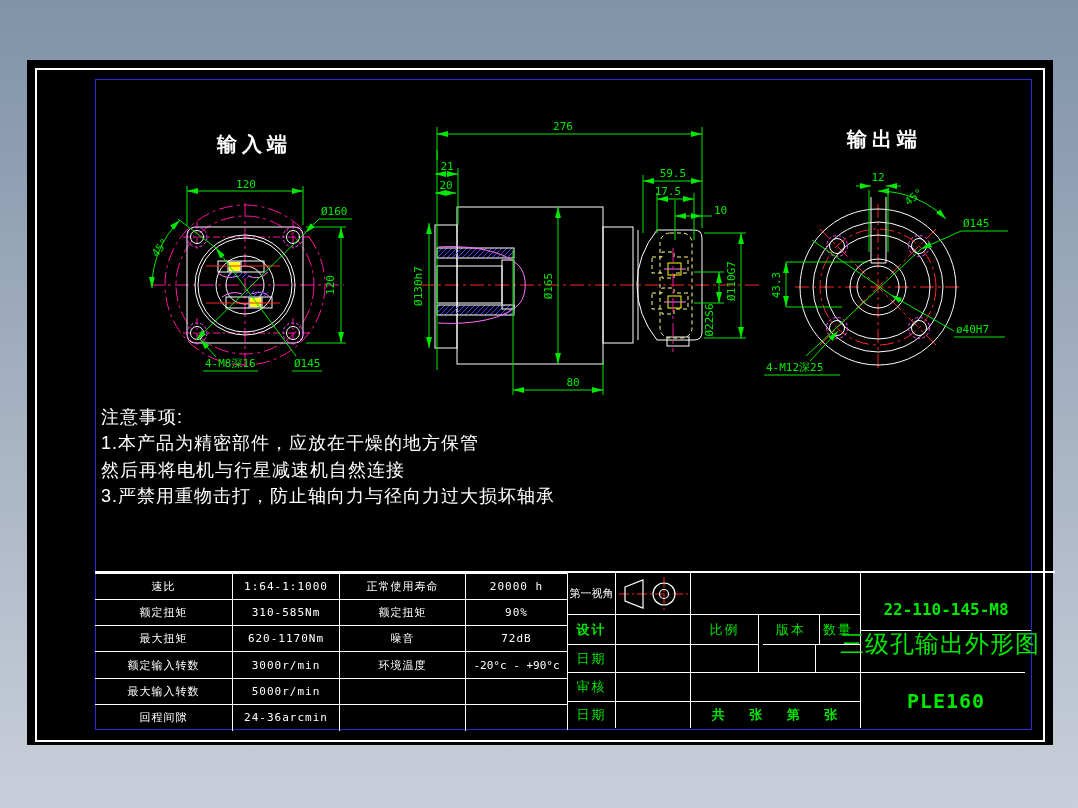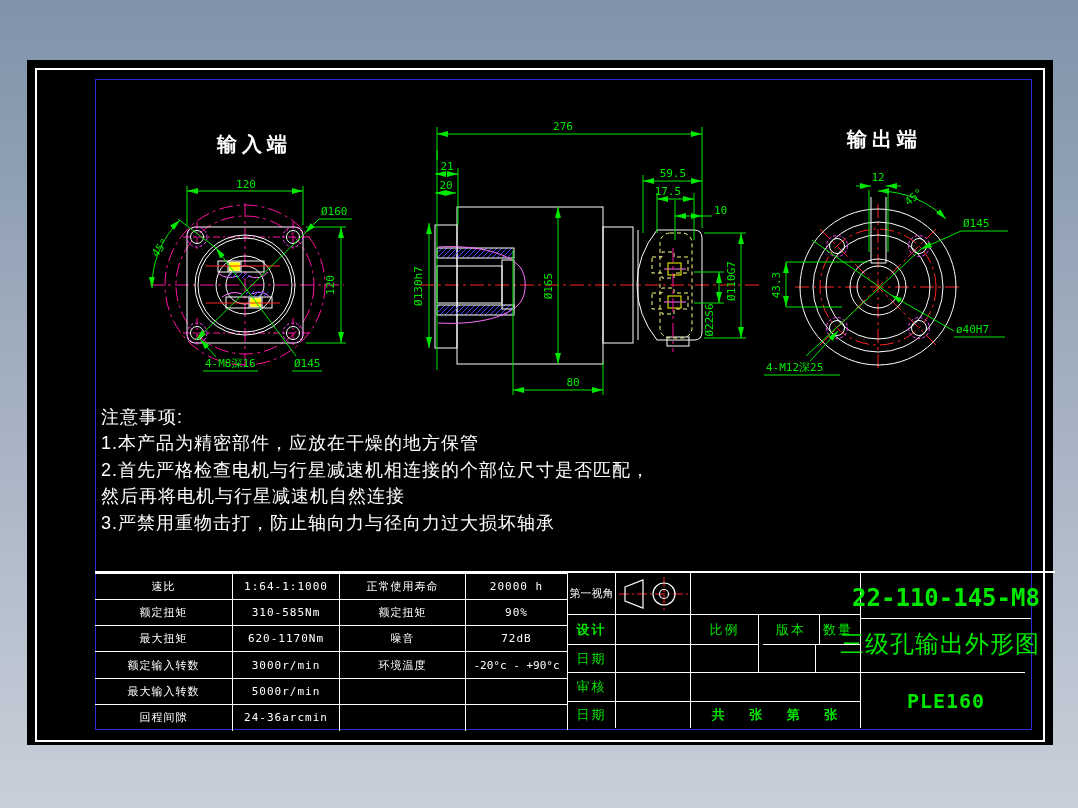--- a/index.html
+++ b/index.html
@@ -235,21 +235,20 @@
       <line class="g" x1="810" y1="361" x2="838" y2="331" marker-end="url(#ar)"></line>
     </g>
   </svg>
 
   <div class="vtitle" style="left:217px;top:131px;">输入端</div>
   <div class="vtitle" style="left:847px;top:126px;">输出端</div>
 
   <div id="notes">
     <div>注意事项:</div>
     <div>1.本产品为精密部件，应放在干燥的地方保管</div>
-    <div>2.首先严格检查电机与行星减速机相连接的个部位尺寸是否匹配，</div>
     <div>然后再将电机与行星减速机自然连接</div>
     <div>3.严禁用重物击打，防止轴向力与径向力过大损坏轴承</div>
   </div>
 
   <div id="spec">
     <div class="c cb">速比</div>
     <div class="c cb cad">1:64-1:1000</div>
     <div class="c cb">正常使用寿命</div>
     <div class="c cad">20000 h</div>
 
@@ -284,21 +283,21 @@
     <div class="cell br bb" style="left:48px;top:0;width:75px;height:42px;">
       <svg width="73" height="40">
         <line x1="2" y1="20" x2="71" y2="20" stroke="#ff2222" stroke-width="1" stroke-dasharray="10 3 2 3"></line>
         <line x1="47" y1="3" x2="47" y2="37" stroke="#ff2222" stroke-width="1" stroke-dasharray="10 3 2 3"></line>
         <polygon points="8,13 26,6 26,34 8,27" fill="none" stroke="#fff" stroke-width="1.2"></polygon>
         <circle cx="47" cy="20" r="11" fill="none" stroke="#fff" stroke-width="1.2"></circle>
         <circle cx="47" cy="20" r="4.5" fill="none" stroke="#fff" stroke-width="1.2"></circle>
       </svg>
     </div>
     <div class="cell br bb" style="left:123px;top:0;width:170px;height:42px;"></div>
-    <div class="cell bb big" style="left:293px;top:4px;width:170px;height:42px;font-size:24px;letter-spacing:0;">22-110-145-M8</div>
+    <div class="cell bb big" style="left:293px;top:16px;width:170px;height:42px;font-size:16px;letter-spacing:0;">22-110-145-M8</div>
 
     <div class="cell br bb" style="left:0;top:42px;width:48px;height:30px;font-weight:bold;">设计</div>
     <div class="cell br bb" style="left:48px;top:42px;width:75px;height:30px;"></div>
     <div class="cell br bb" style="left:123px;top:42px;width:68px;height:30px;">比例</div>
     <div class="cell br bb" style="left:195px;top:42px;width:57px;height:30px;">版本</div>
     <div class="cell br bb" style="left:248px;top:42px;width:45px;height:30px;">数量</div>
     <div class="cell bb" style="left:287px;top:42px;width:170px;height:58px;font-size:24px;font-weight:normal;letter-spacing:1px;">三级孔输出外形图</div>
 
     <div class="cell br bb" style="left:0;top:72px;width:48px;height:28px;">日期</div>
     <div class="cell br bb" style="left:48px;top:72px;width:75px;height:28px;"></div>

